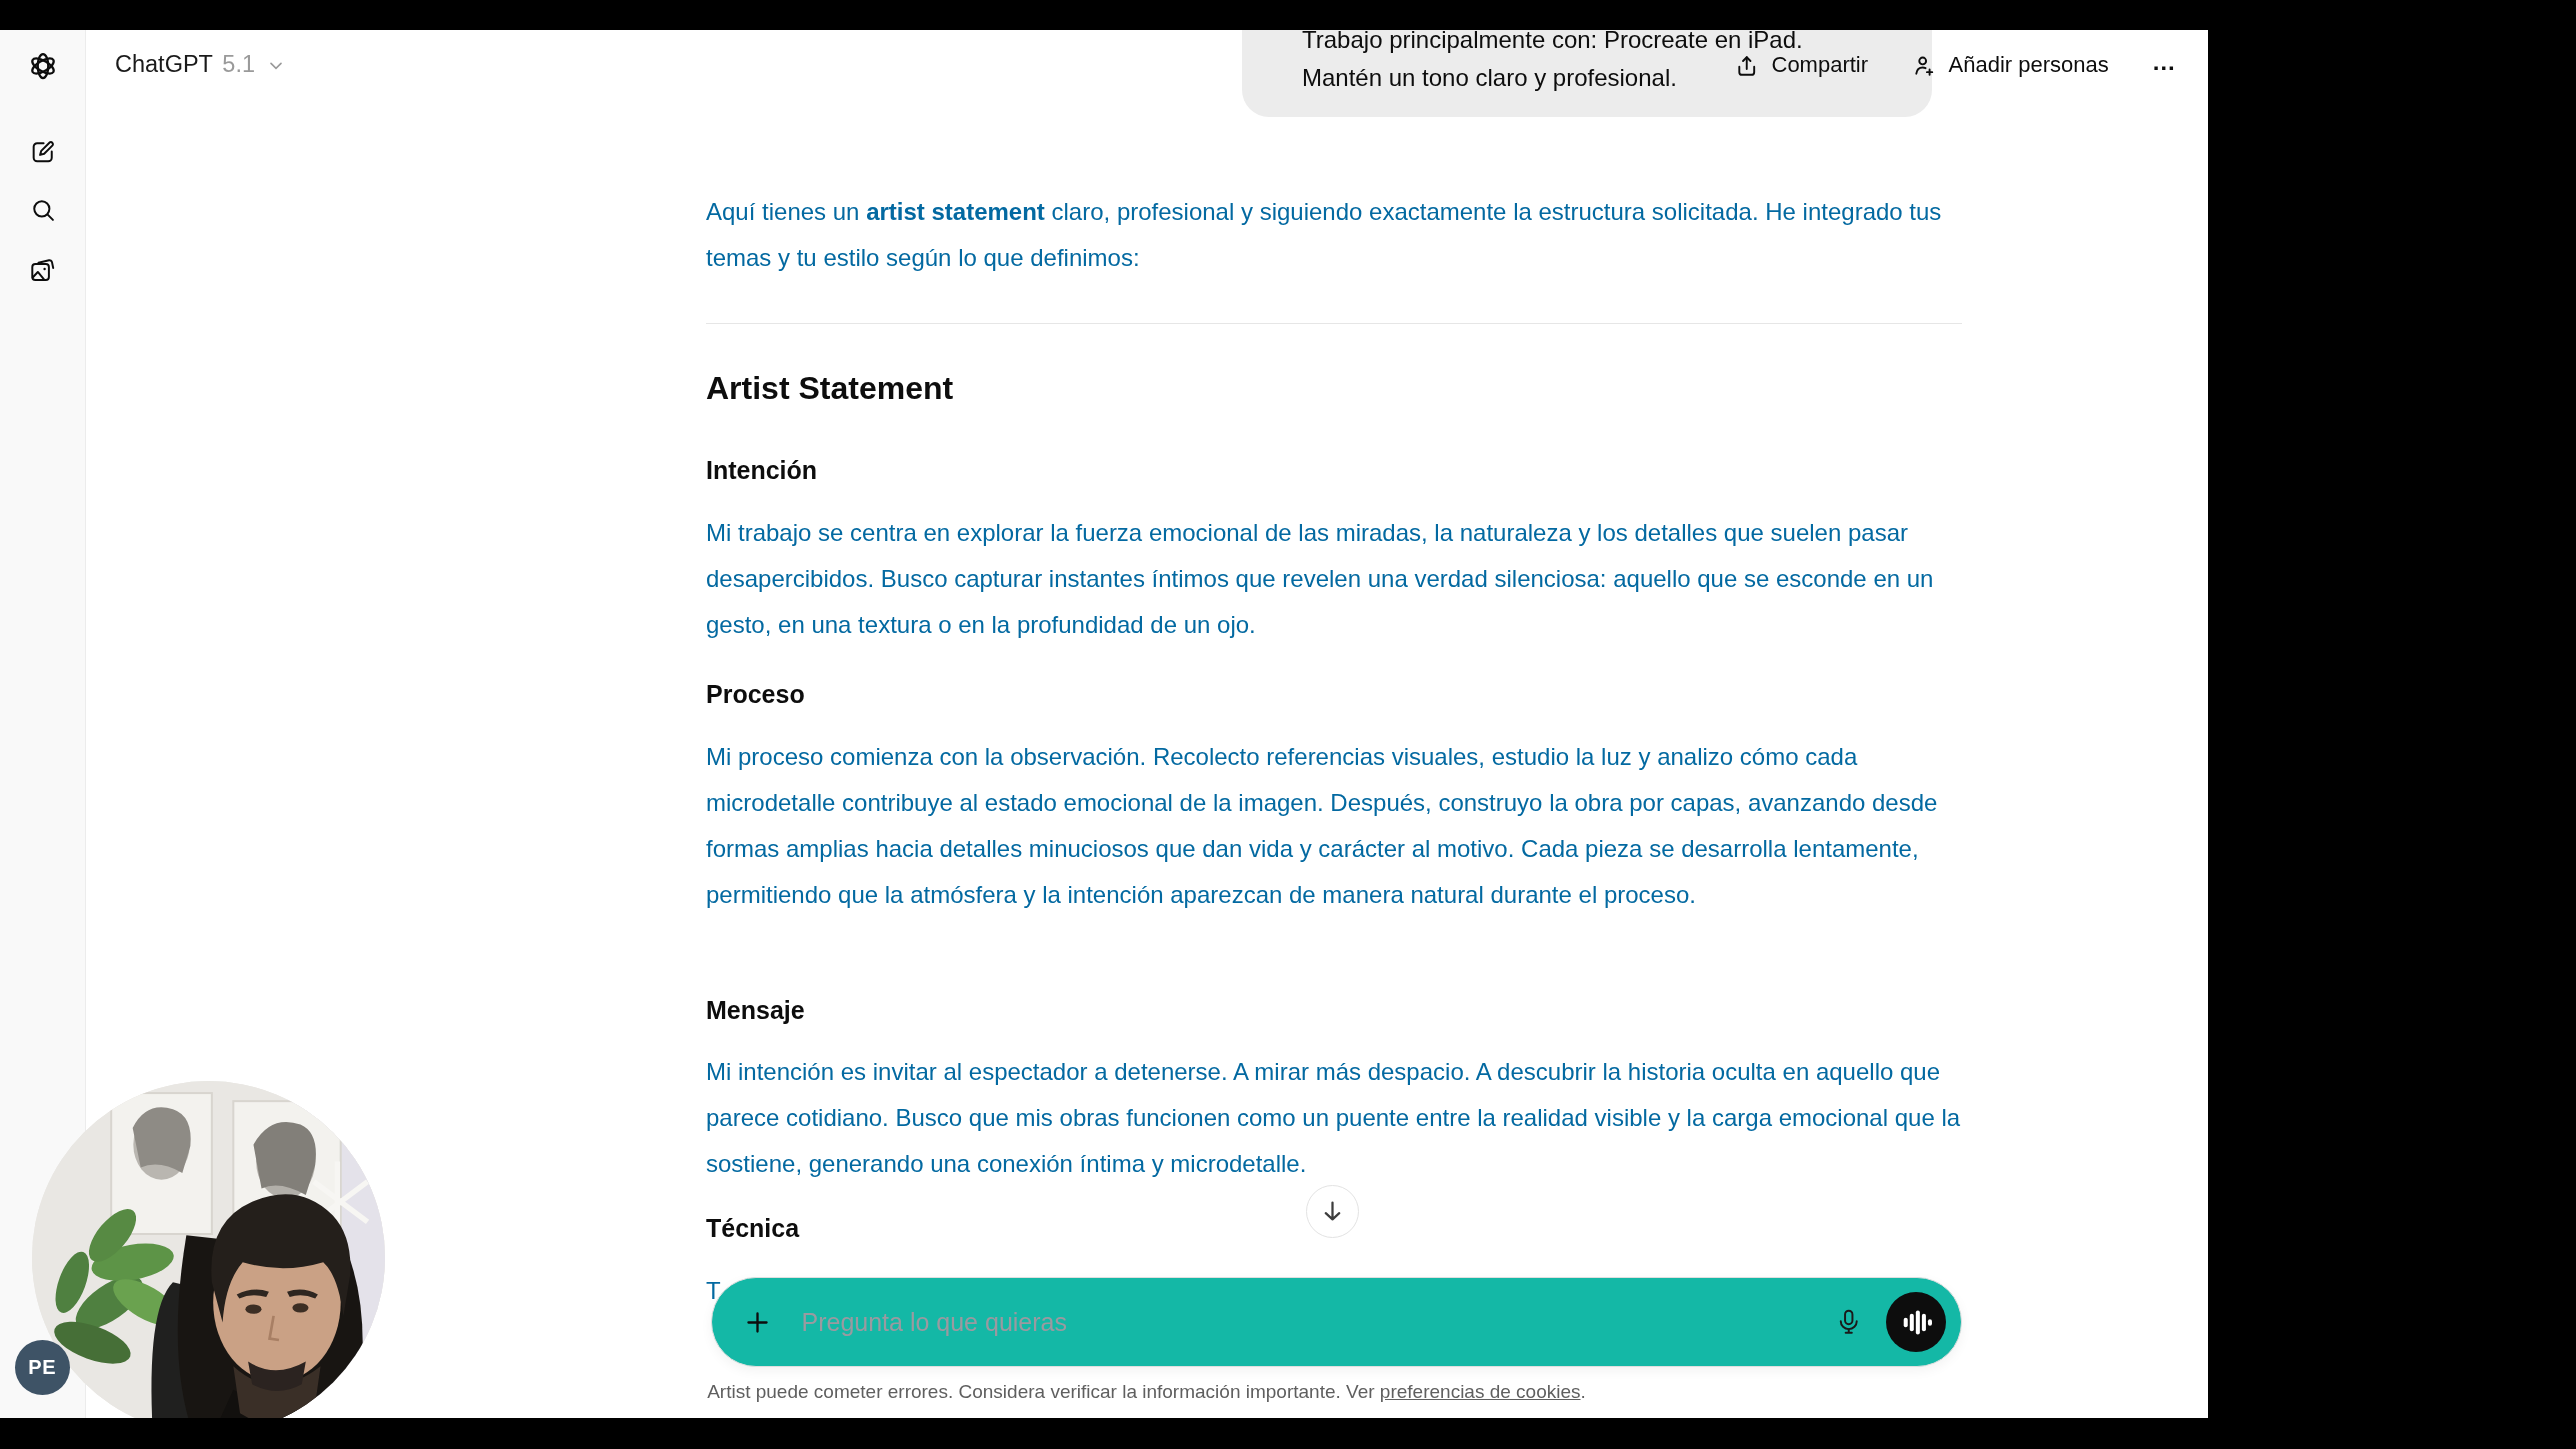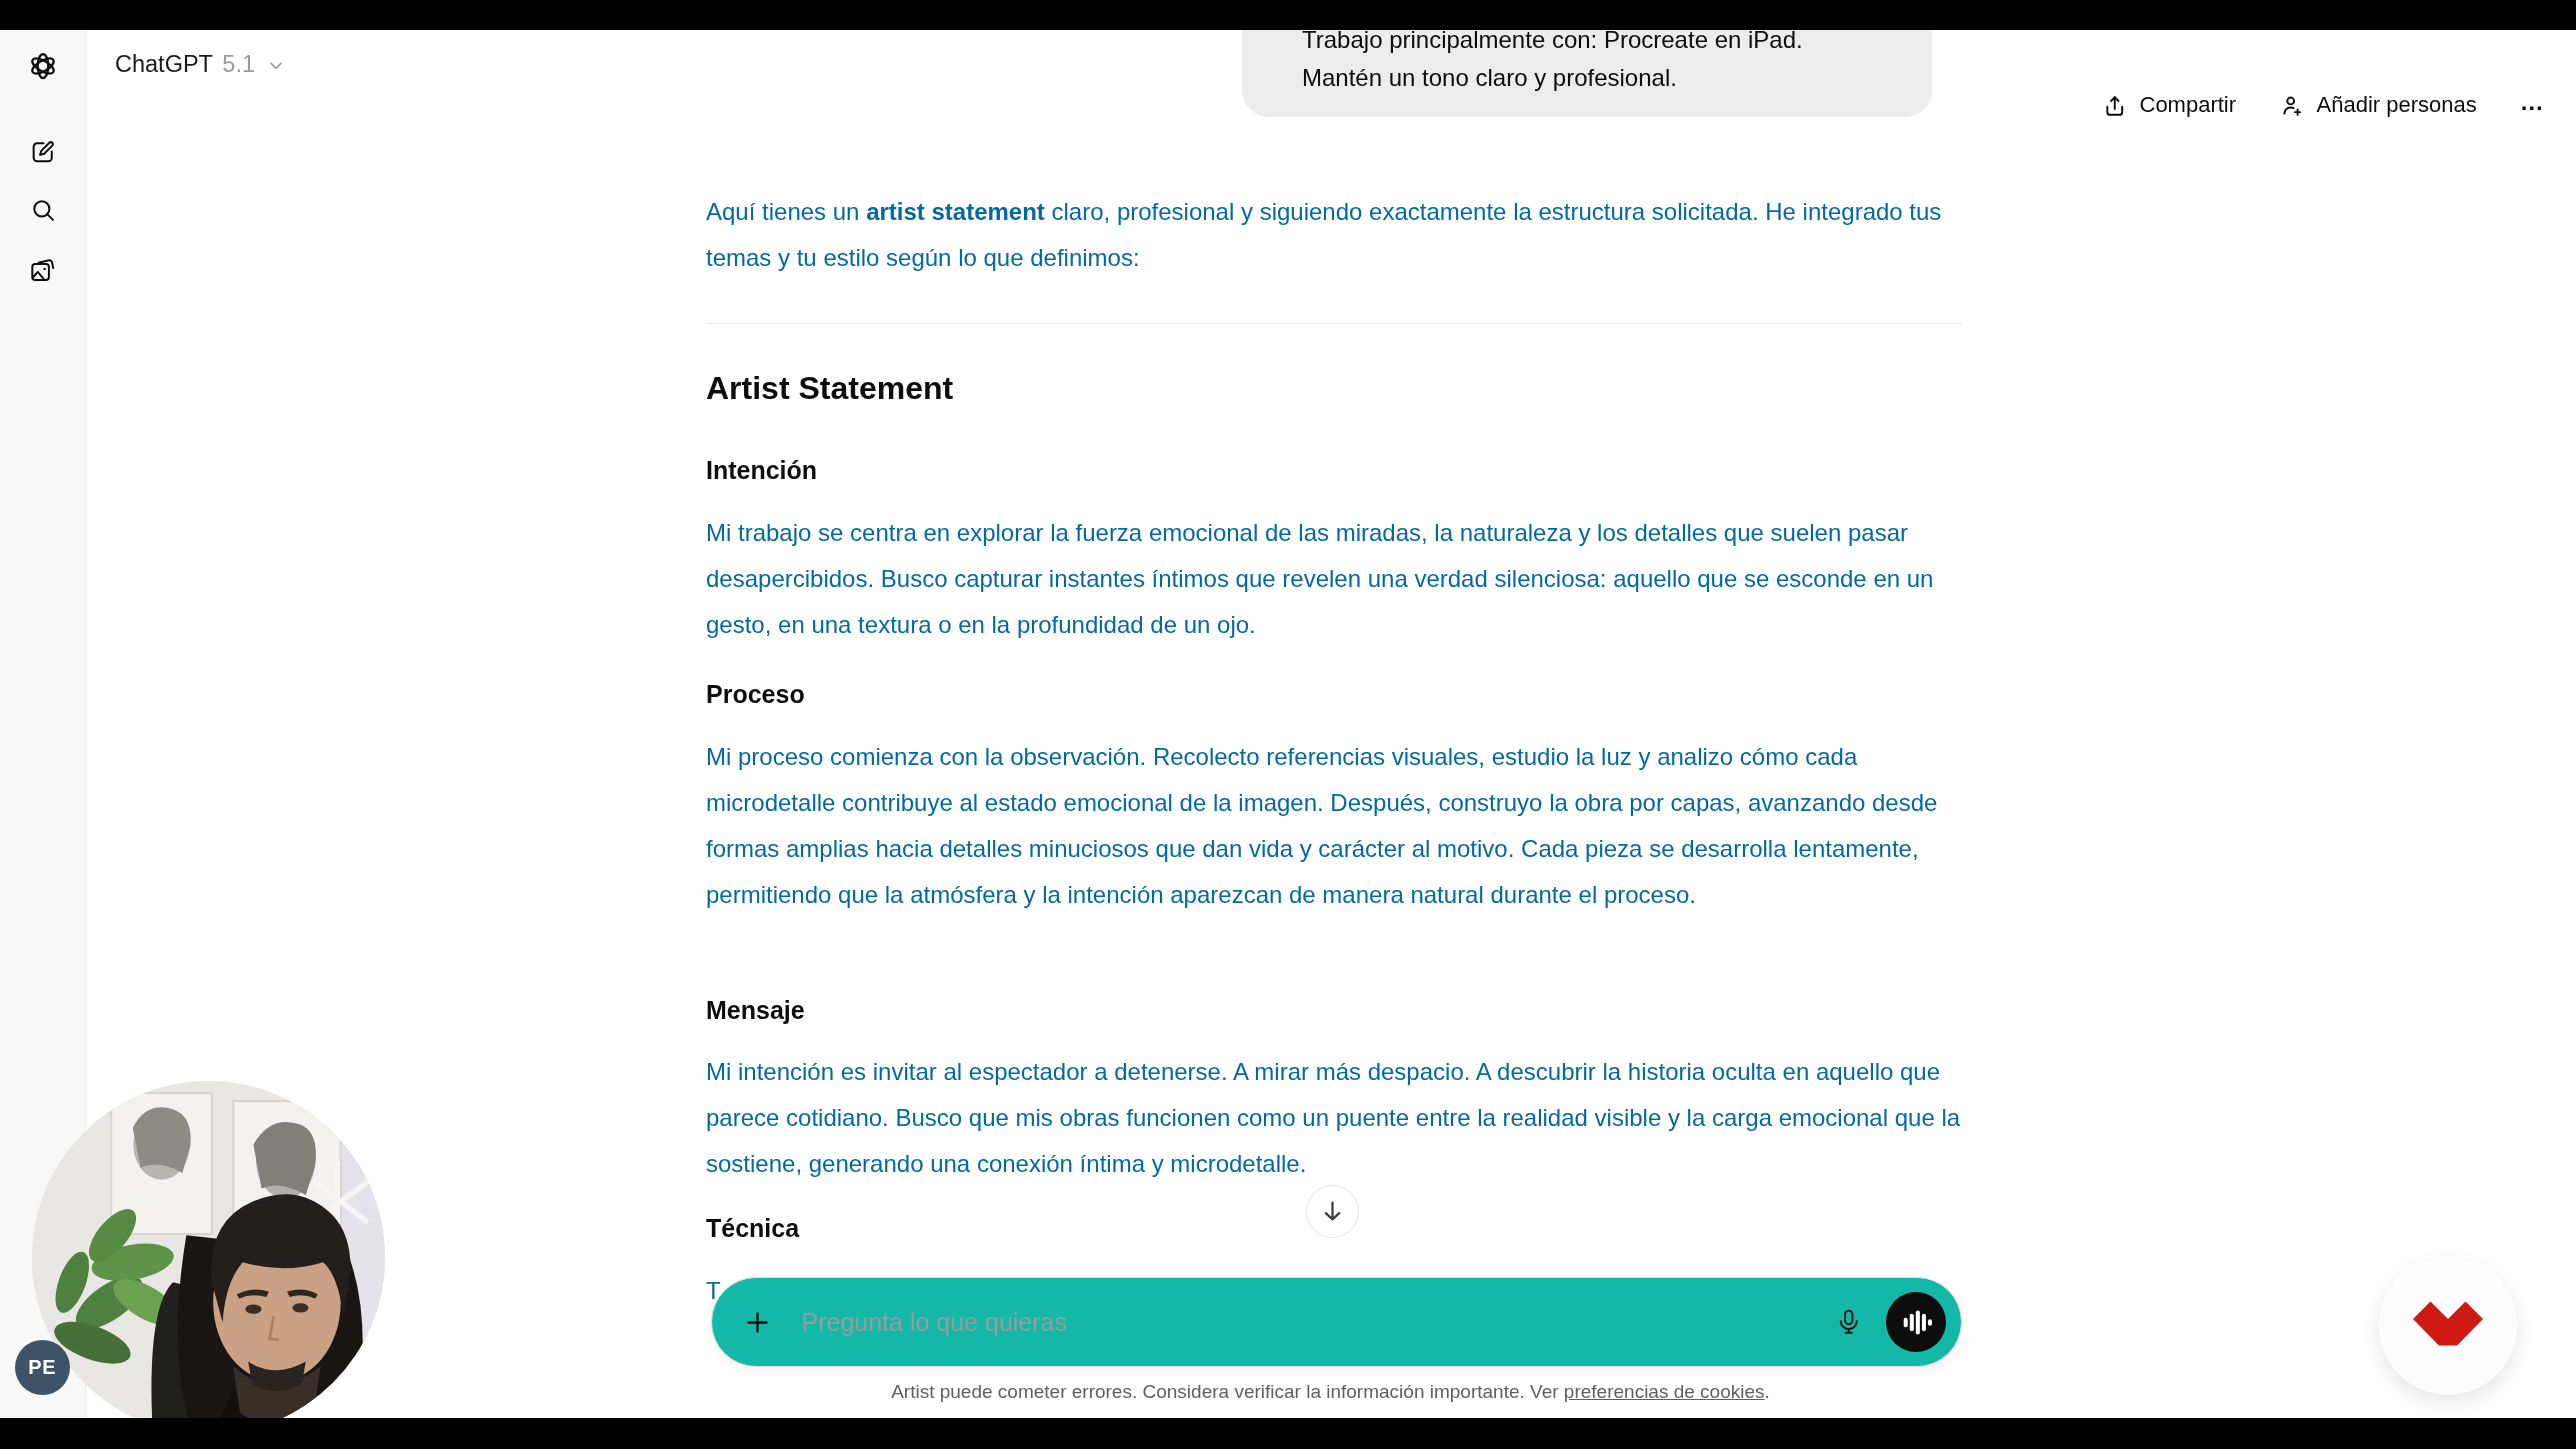--- a/index.html
+++ b/index.html
@@ -1,16 +1,16 @@
 <!DOCTYPE html>
 <html style="font-size:10.7px"><head>
 <meta charset="utf-8">
 <style>
   html,body{margin:0;padding:0;background:#000;}
-  .screen{position:relative;width:2576px;height:1449px;background:#ffffff;overflow:hidden;
+  .screen{position:relative;width:2208px;height:1449px;background:#ffffff;overflow:hidden;
           font-family:"Liberation Sans", sans-serif;color:#0d0d0d;}
 
   
   .bar{position:absolute;left:0;width:2576px;background:#000;z-index:50;}
   .bar-top{top:0;height:30px;}
   .bar-bottom{bottom:0;height:31px;}
 
   
   .sidebar{position:absolute;left:0;top:0;bottom:0;width:85px;background:#f9f9f9;
            border-right:0.7px solid #ececec;z-index:5;}
@@ -20,21 +20,21 @@
   .rail-search{top:196px;}
   .rail-library{top:256px;}
 
   
   .model-switcher{position:absolute;left:115px;top:51px;display:flex;align-items:center;gap:9.4px;
                   font-size:23.5px;z-index:6;}
   .model-name{font-weight:500;color:#1a1a1a;}
   .model-version{color:#9a9a9a;}
   .model-chevron{color:#9a9a9a;margin-left:1.3px;display:flex;}
   .header-actions{position:absolute;right:29.5px;top:48px;display:flex;gap:43px;
-                  font-size:22px;color:#0d0d0d;z-index:6;margin-top:40px;}
+                  font-size:22px;color:#0d0d0d;z-index:6;}
   .h-btn{display:flex;align-items:center;gap:12px;cursor:pointer;}
   .h-dots{letter-spacing:2.7px;font-size:24px;font-weight:700;padding-bottom:6.7px;}
 
   
   .bubble{position:absolute;left:1242px;width:690px;top:1.3px;box-sizing:border-box;
           background:#ececec;border-radius:27px;padding:20px 60px;font-size:24px;
           line-height:38px;color:#0d0d0d;z-index:4;}
 
   
   .col{position:absolute;left:706px;width:1256px;z-index:2;}

